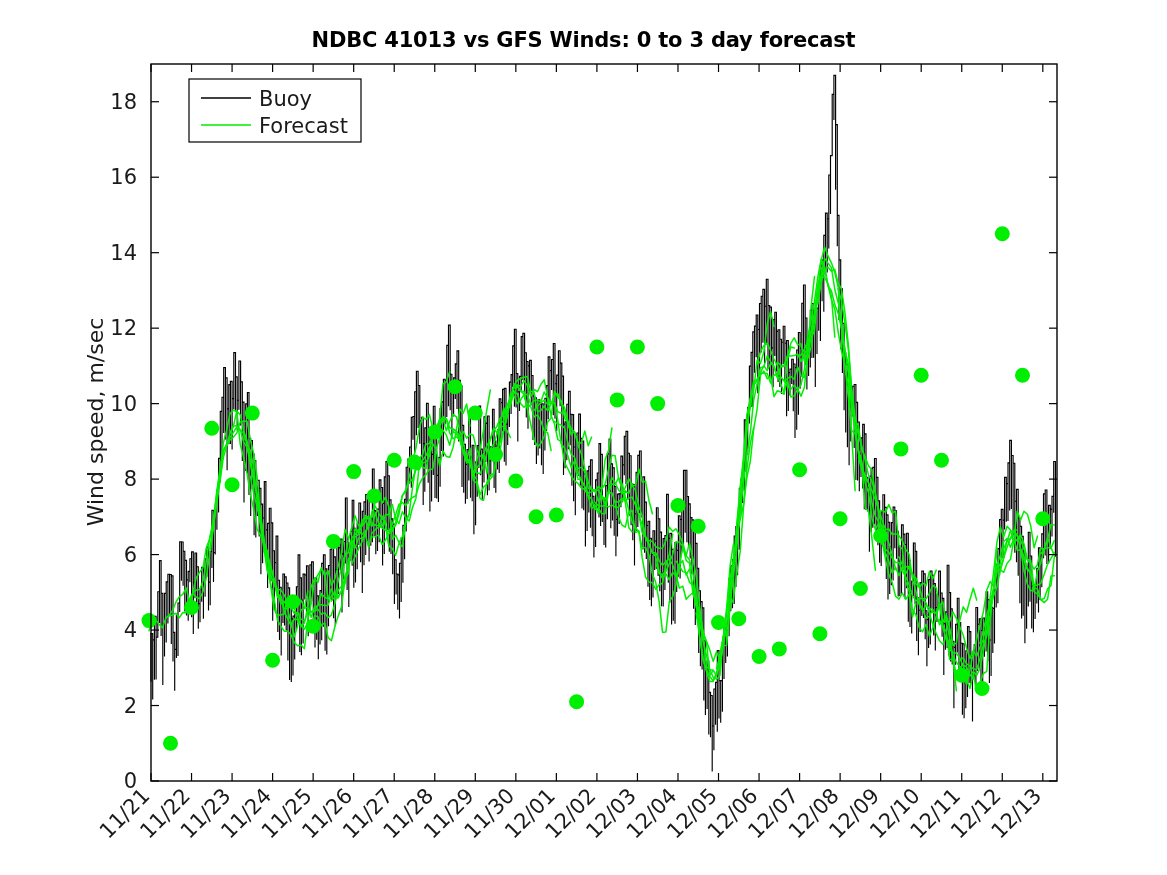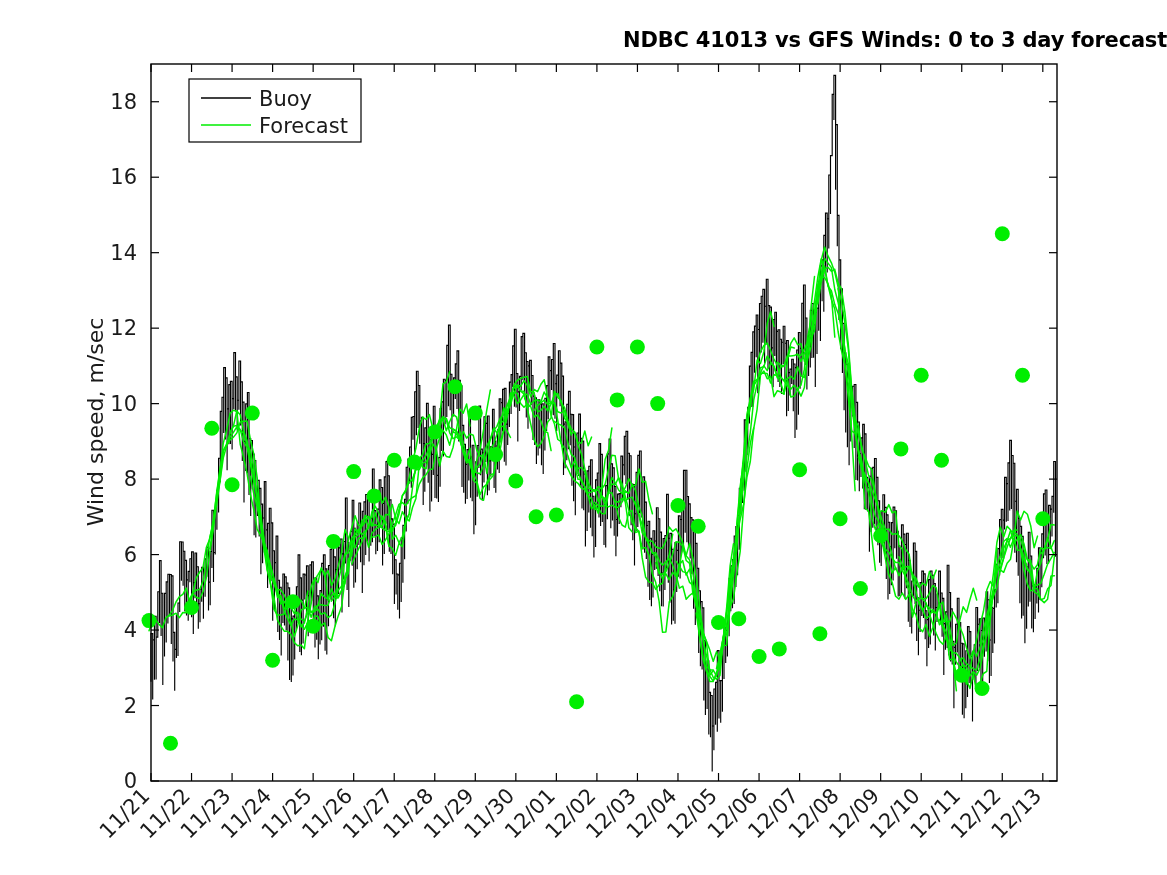--- a/index.html
+++ b/index.html
@@ -13,21 +13,21 @@
     height: 875px;
     background: #ffffff;
     font-family: "DejaVu Sans", "Liberation Sans", sans-serif;
     overflow: hidden;
   }
   #chart-title {
     position: absolute;
     left: 0;
     top: 28px;
     width: 1167px;
-    text-align: right;
+    text-align: center;
     font-size: 21px;
     font-weight: bold;
     color: #000000;
     letter-spacing: -0.2px;
   }
   #plot-svg {
     position: absolute;
     left: 0;
     top: 0;
   }

